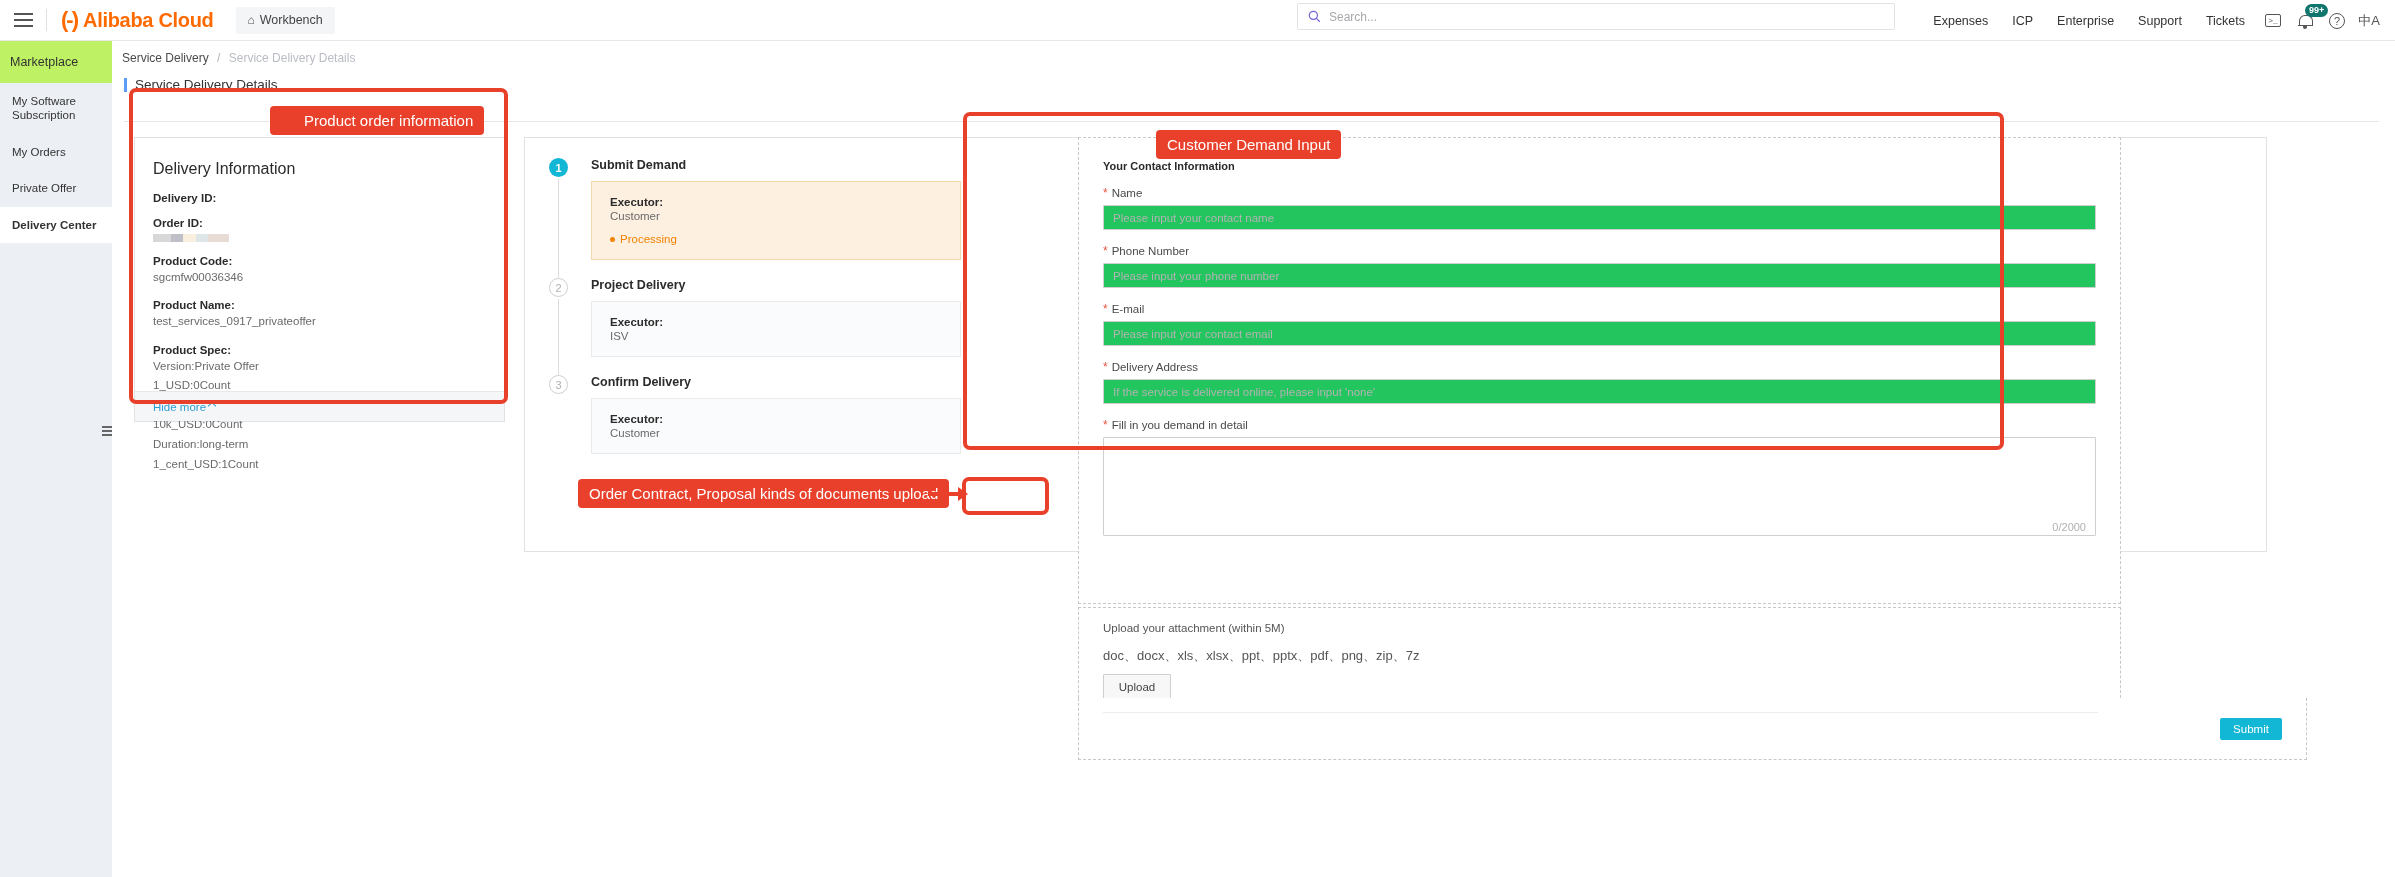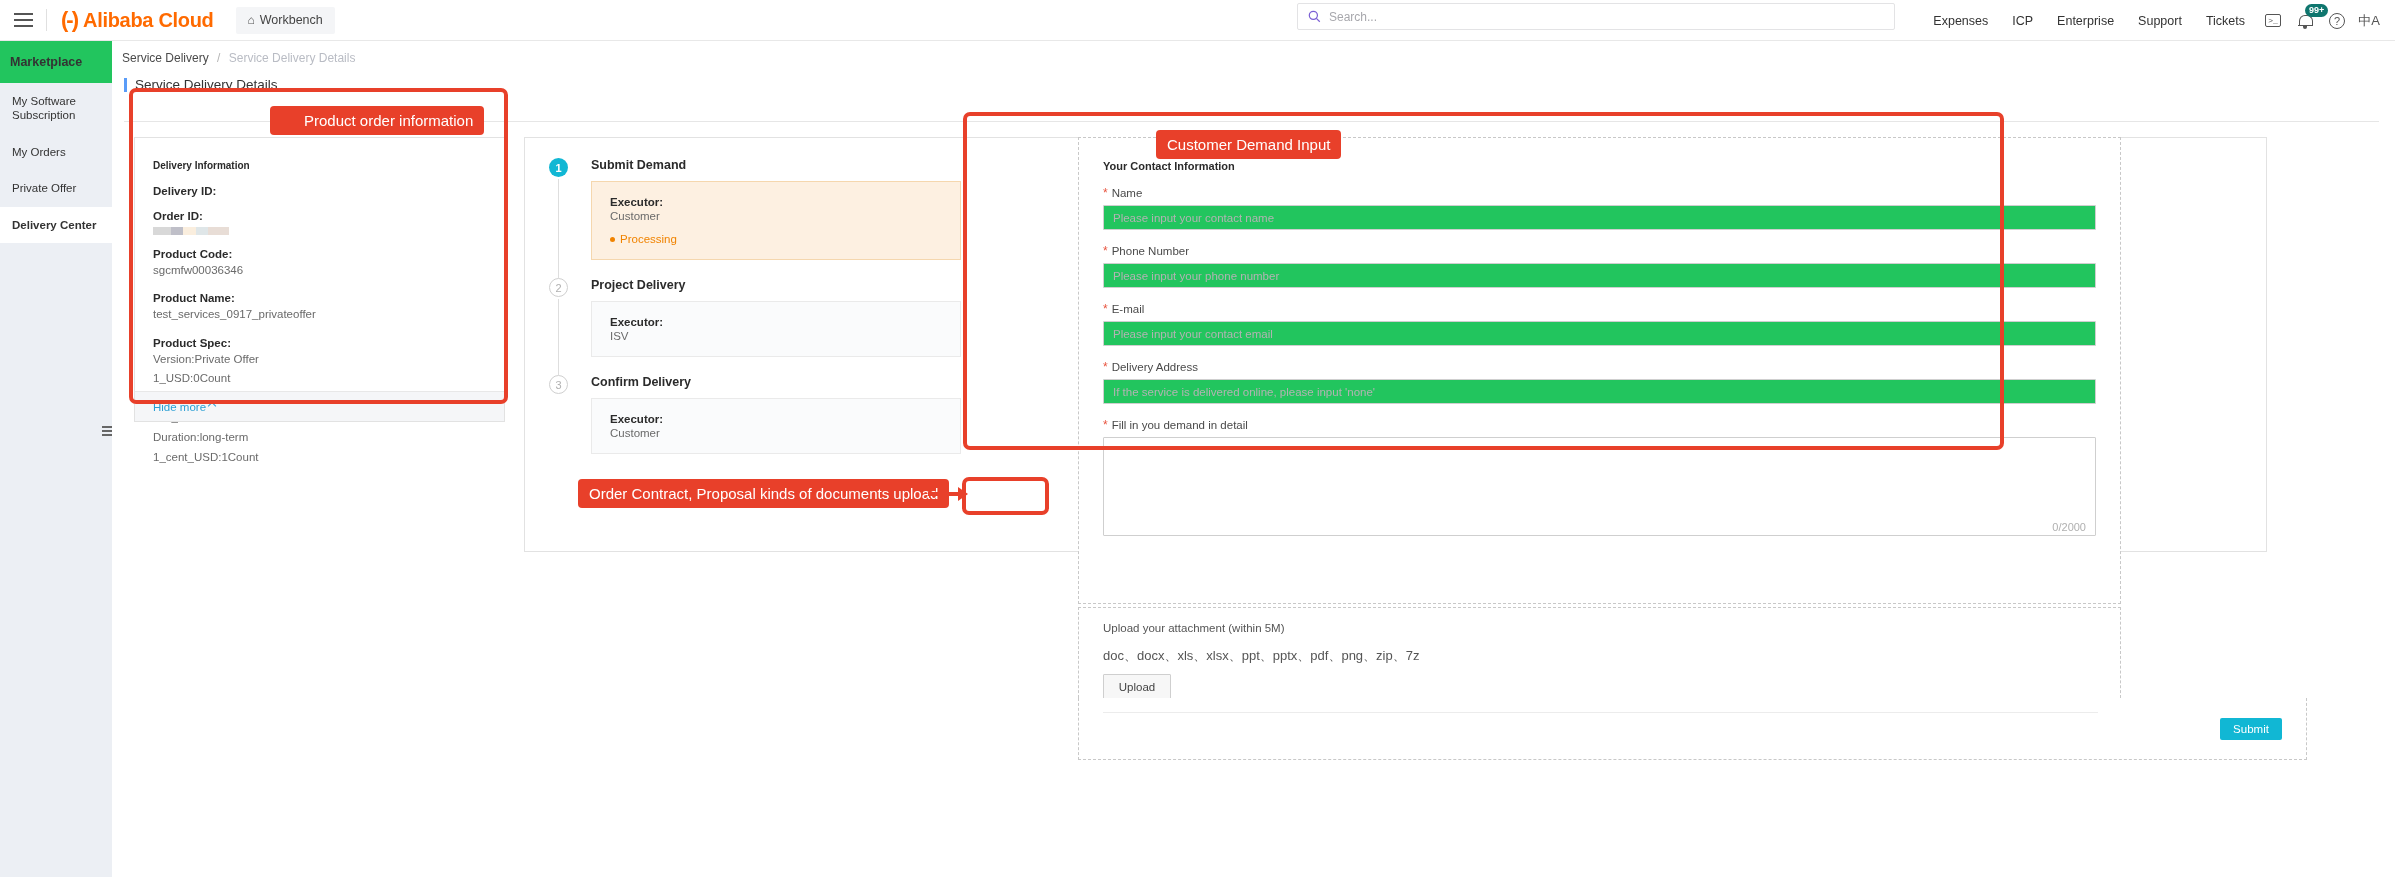--- a/index.html
+++ b/index.html
@@ -110,22 +110,22 @@
   .lang-ico { font-size: 13px; color: #555; }
 
   
   .sidebar {
     position: absolute; left: 0; top: 41px;
     width: 112px; height: 836px;
     background: #eceff4;
   }
   .side-title {
     padding: 14px 0 14px 10px;
-    font-size: 12.5px; font-weight: bold; color: #333;
-    background: #22c55e;
+    font-size: 12.5px; font-weight: normal; color: #333;
+    background: #bef264;
   }
   .side-item {
     padding: 11px 0 11px 12px;
     font-size: 11.5px; color: #333;
     cursor: pointer; line-height: 1.25;
   }
   .side-item.active { background: #ffffff; font-weight: bold; }
 
   .collapse-handle {
     position: absolute; left: 100px; top: 420px;
@@ -164,21 +164,21 @@
     width: 2255px; height: 1px; background: #e6e6e6;
   }
 
   
   .delivery-card {
     position: absolute; left: 22px; top: 96px;
     width: 371px; height: 285px;
     border: 1px solid #e2e2e2; background: #fff;
   }
   .dc-head {
-    font-size: 10px; font-weight: bold; color: #2b2b2b;
+    font-size: 16px; font-weight: normal; color: #2b2b2b;
     padding: 22px 0 0 18px;
   }
   .dc-body { padding: 14px 0 0 18px; }
   .dc-label {
     font-size: 11.5px; font-weight: bold; color: #2b2b2b;
     margin-top: 13px;
   }
   .dc-label:first-child { margin-top: 0; }
   .dc-value { font-size: 11.5px; color: #6a6a6a; margin-top: 2px; line-height: 1.5; }
   .redacted {

